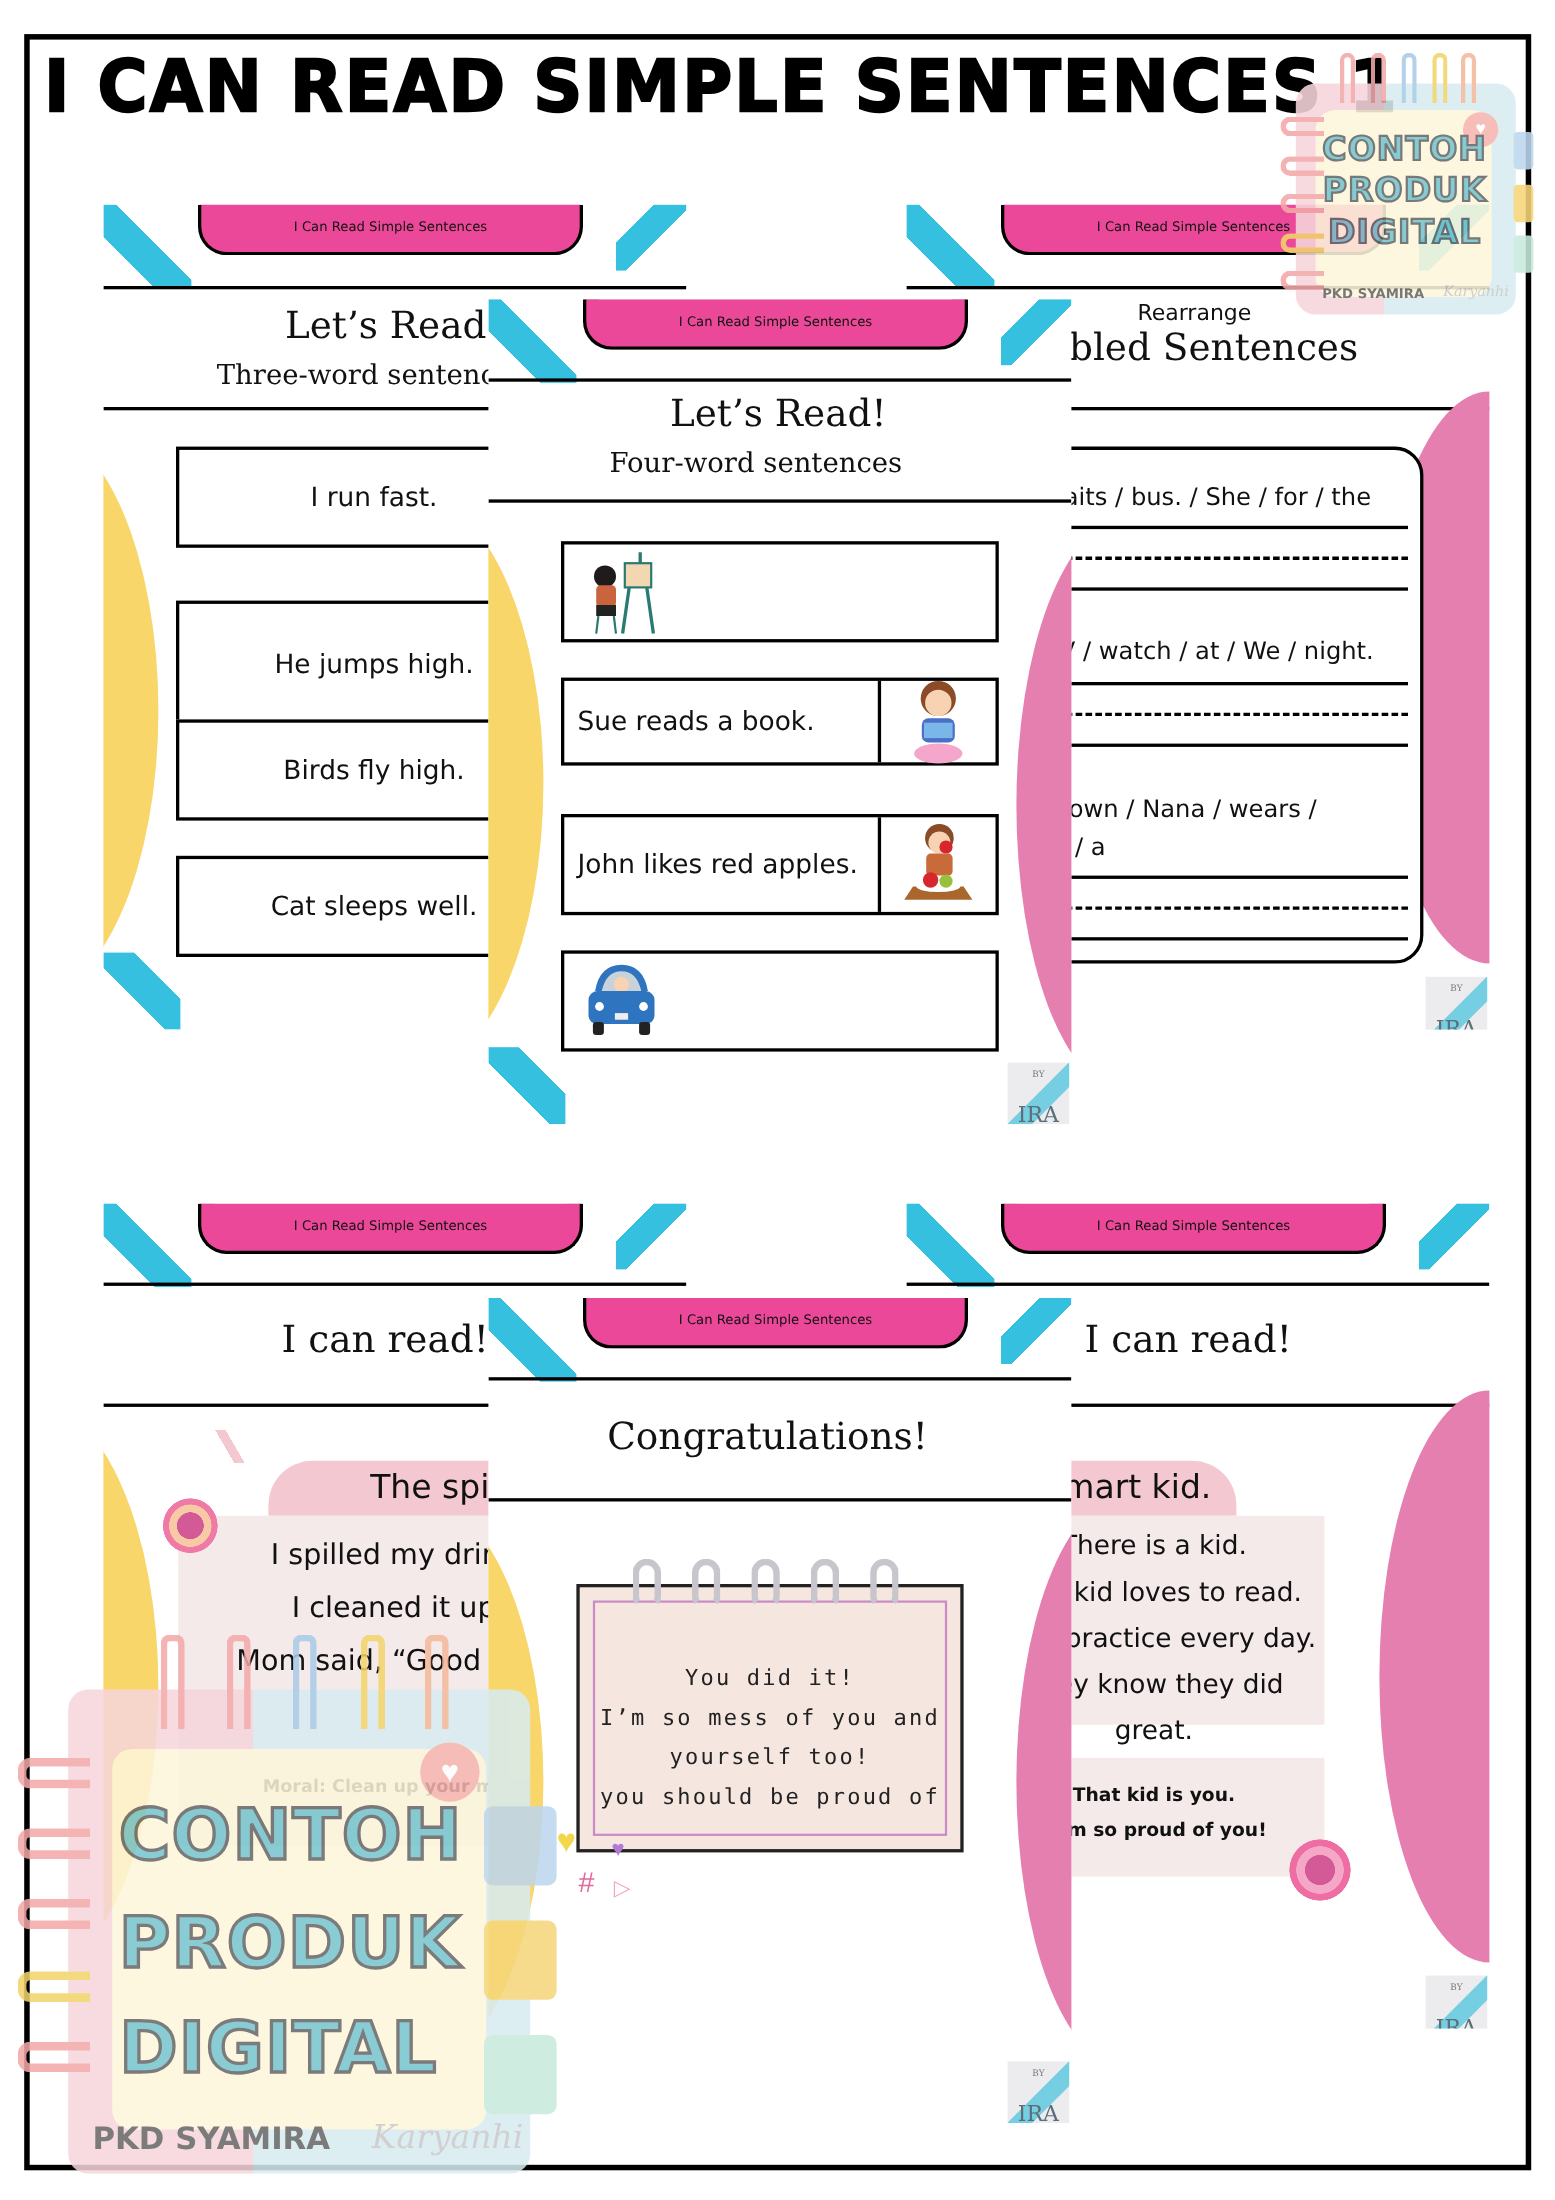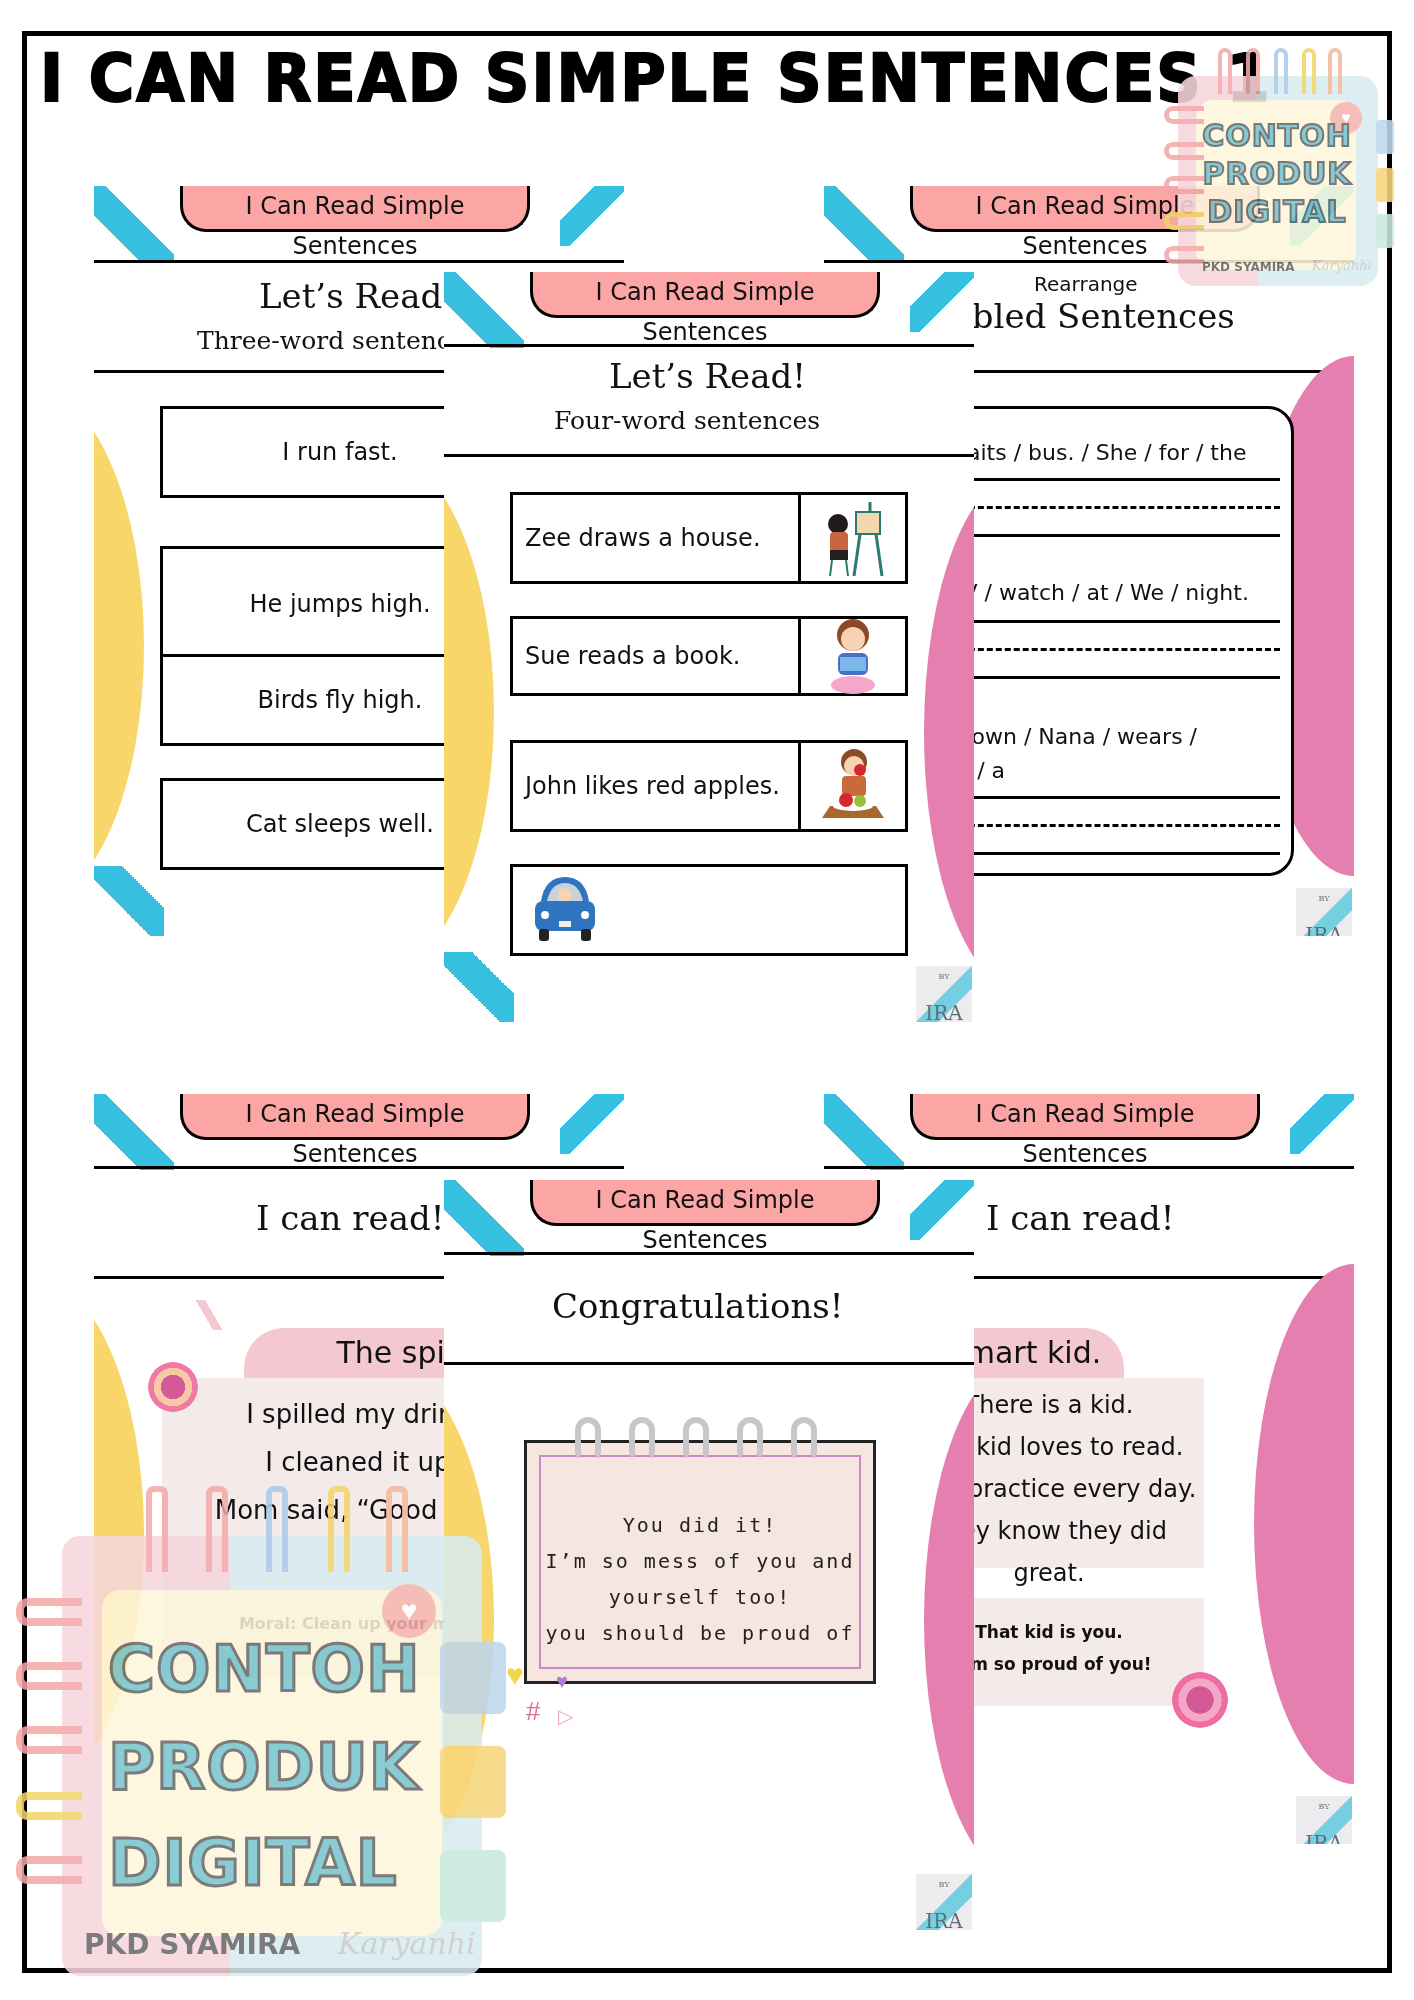--- a/index.html
+++ b/index.html
@@ -3,21 +3,21 @@
 <meta charset="utf-8">
 <style>
   * { box-sizing: border-box; margin: 0; padding: 0; }
   html, body { width: 1414px; height: 2000px; background: #ffffff; overflow: hidden; }
   body { position: relative; font-family: "Liberation Sans", sans-serif; color: #111; }
 
   .frame { position: absolute; left: 22px; top: 31px; width: 1370px; height: 1942px; border: 5px solid #000; background: #fff; }
   .main-title { position: absolute; left: 40px; top: 42px; font-family: "DejaVu Sans", sans-serif; font-weight: 900; font-size: 62px; letter-spacing: 2px; color: #000; -webkit-text-stroke: 2px #000; text-shadow: 0 0 0 #000; transform: scaleY(1.05); }
 
   .page { position: absolute; background: #fff; overflow: hidden; }
-  .pill { position: absolute; height: 46px; border: 3px solid #000; border-top: none; border-radius: 0 0 26px 26px; font-family: "DejaVu Sans", sans-serif; font-size: 24px; color: #111; text-align: center; line-height: 40px; background: #fca5a5; }
+  .pill { position: absolute; height: 46px; border: 3px solid #000; border-top: none; border-radius: 0 0 26px 26px; font-family: "DejaVu Sans", sans-serif; font-size: 12px; color: #111; text-align: center; line-height: 40px; background: #ec4899; }
   .hline { position: absolute; height: 3px; background: #000; }
   .serif-title { position: absolute; font-family: "DejaVu Serif", serif; color: #111; text-align: center; white-space: nowrap; }
   .blob { position: absolute; border-radius: 50%; }
 
   .sent-box { position: absolute; border: 3px solid #000; background: #fff; font-family: "DejaVu Sans", sans-serif; font-size: 24px; display: flex; align-items: center; justify-content: center; }
   .sent-row { position: absolute; border: 3px solid #000; background: #fff; display: flex; }
   .sent-row .txt { flex: 1; display: flex; align-items: center; padding-left: 12px; font-family: "DejaVu Sans", sans-serif; font-size: 24px; border-right: 3px solid #000; white-space: nowrap; }
   .sent-row .pic { width: 104px; display: flex; align-items: center; justify-content: center; }
 
   .jumble-card { position: absolute; border: 3px solid #000; border-radius: 26px; background: #fff; }
@@ -114,21 +114,20 @@
   <div class="pill" style="left:86px;top:0;width:350px;">I Can Read Simple Sentences</div>
   <div class="hline" style="left:0;top:72px;width:530px;"></div>
   <div class="serif-title" style="left:165px;top:84px;font-size:34px;">Let’s Read!</div>
   <div class="serif-title" style="left:110px;top:134px;font-size:25px;">Four-word sentences</div>
   <div class="hline" style="left:0;top:182px;width:530px;"></div>
   <div class="blob" style="left:-180px;top:180px;width:230px;height:520px;background:#f8d66a;"></div>
   <div class="blob" style="left:480px;top:200px;width:200px;height:520px;background:#e57fb0;"></div>
   <div style="position:absolute;left:0;bottom:0;width:70px;height:70px;background:linear-gradient(45deg,transparent 40%,#35c0df 40%,#35c0df 70%,transparent 70%);"></div>
 
   <div class="sent-row" style="left:66px;top:220px;width:398px;height:92px;">
-    <div class="txt">Zee draws a house.</div>
     <div class="pic">
       <svg width="70" height="80" viewBox="0 0 70 80">
           <rect x="38" y="14" width="24" height="22" fill="#f3d7b0" stroke="#2a7a72" stroke-width="2"></rect>
           <line x1="42" y1="36" x2="36" y2="78" stroke="#2a7a72" stroke-width="3"></line>
           <line x1="58" y1="36" x2="64" y2="78" stroke="#2a7a72" stroke-width="3"></line>
           <line x1="52" y1="4" x2="52" y2="14" stroke="#2a7a72" stroke-width="3"></line>
           <circle cx="20" cy="26" r="10" fill="#1f1b1b"></circle>
           <rect x="12" y="34" width="18" height="20" fill="#c9643e" rx="4"></rect>
           <rect x="12" y="52" width="18" height="10" fill="#222"></rect>
           <line x1="14" y1="62" x2="12" y2="78" stroke="#2a7a72" stroke-width="2"></line>

